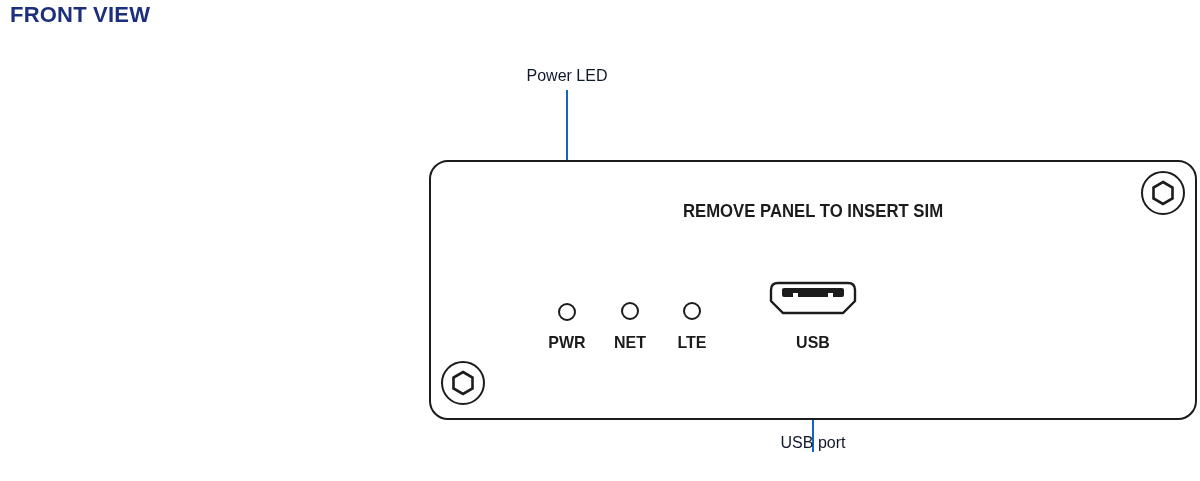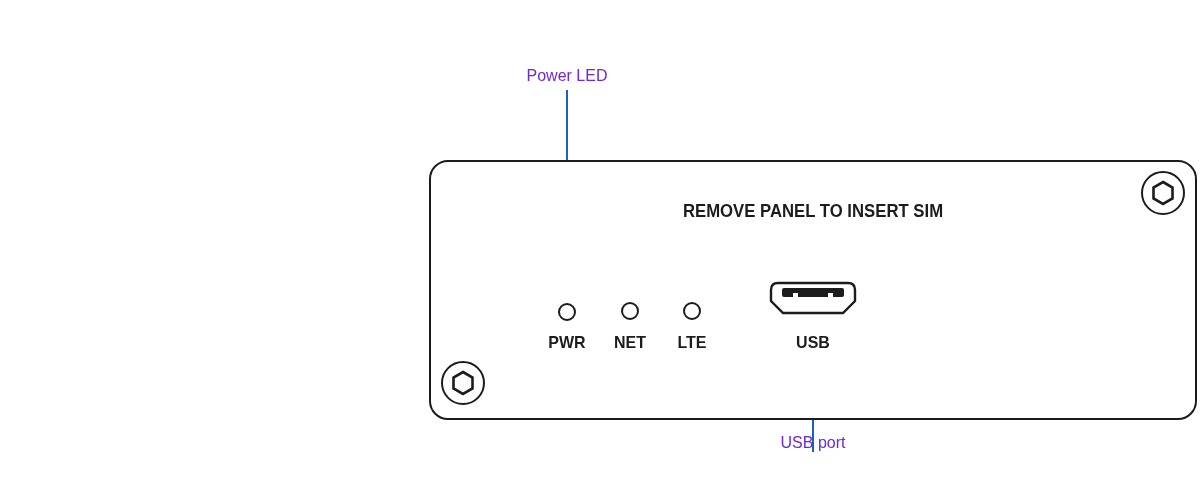--- a/index.html
+++ b/index.html
@@ -27,21 +27,21 @@
     font-size: 22px;
     font-weight: bold;
     color: #1b2f7d;
     letter-spacing: 0.2px;
     white-space: nowrap;
   }
   .callout-label {
     position: absolute;
     font-size: 16px;
     font-weight: normal;
-    color: #6d28d9;
+    color: #0f172a;
     white-space: nowrap;
     transform: translateX(-50%);
   }
   .callout-power { left: 567px; top: 67px; }
   .callout-usb   { left: 813px; top: 434px; }
   .panel-instruction {
     position: absolute;
     left: 813px;
     top: 200px;
     font-size: 19px;
@@ -102,20 +102,21 @@
                L 771,301
                L 771,290
                Q 771,283 778,283
                Z" fill="#ffffff" stroke="#1c1c1c" stroke-width="2.4"></path>
       <rect x="782" y="288" width="62" height="9" rx="2" fill="#1c1c1c"></rect>
       <rect x="793" y="293" width="5" height="4" fill="#ffffff"></rect>
       <rect x="828" y="293" width="5" height="4" fill="#ffffff"></rect>
     </g>
   </svg>
 
+  <div class="page-title">FRONT VIEW</div>
 
   <div class="callout-label callout-power">Power LED</div>
 
   <div class="panel-instruction">REMOVE PANEL TO INSERT SIM</div>
 
   <div class="port-label label-pwr">PWR</div>
   <div class="port-label label-net">NET</div>
   <div class="port-label label-lte">LTE</div>
 
   <div class="port-label label-usb">USB</div>

